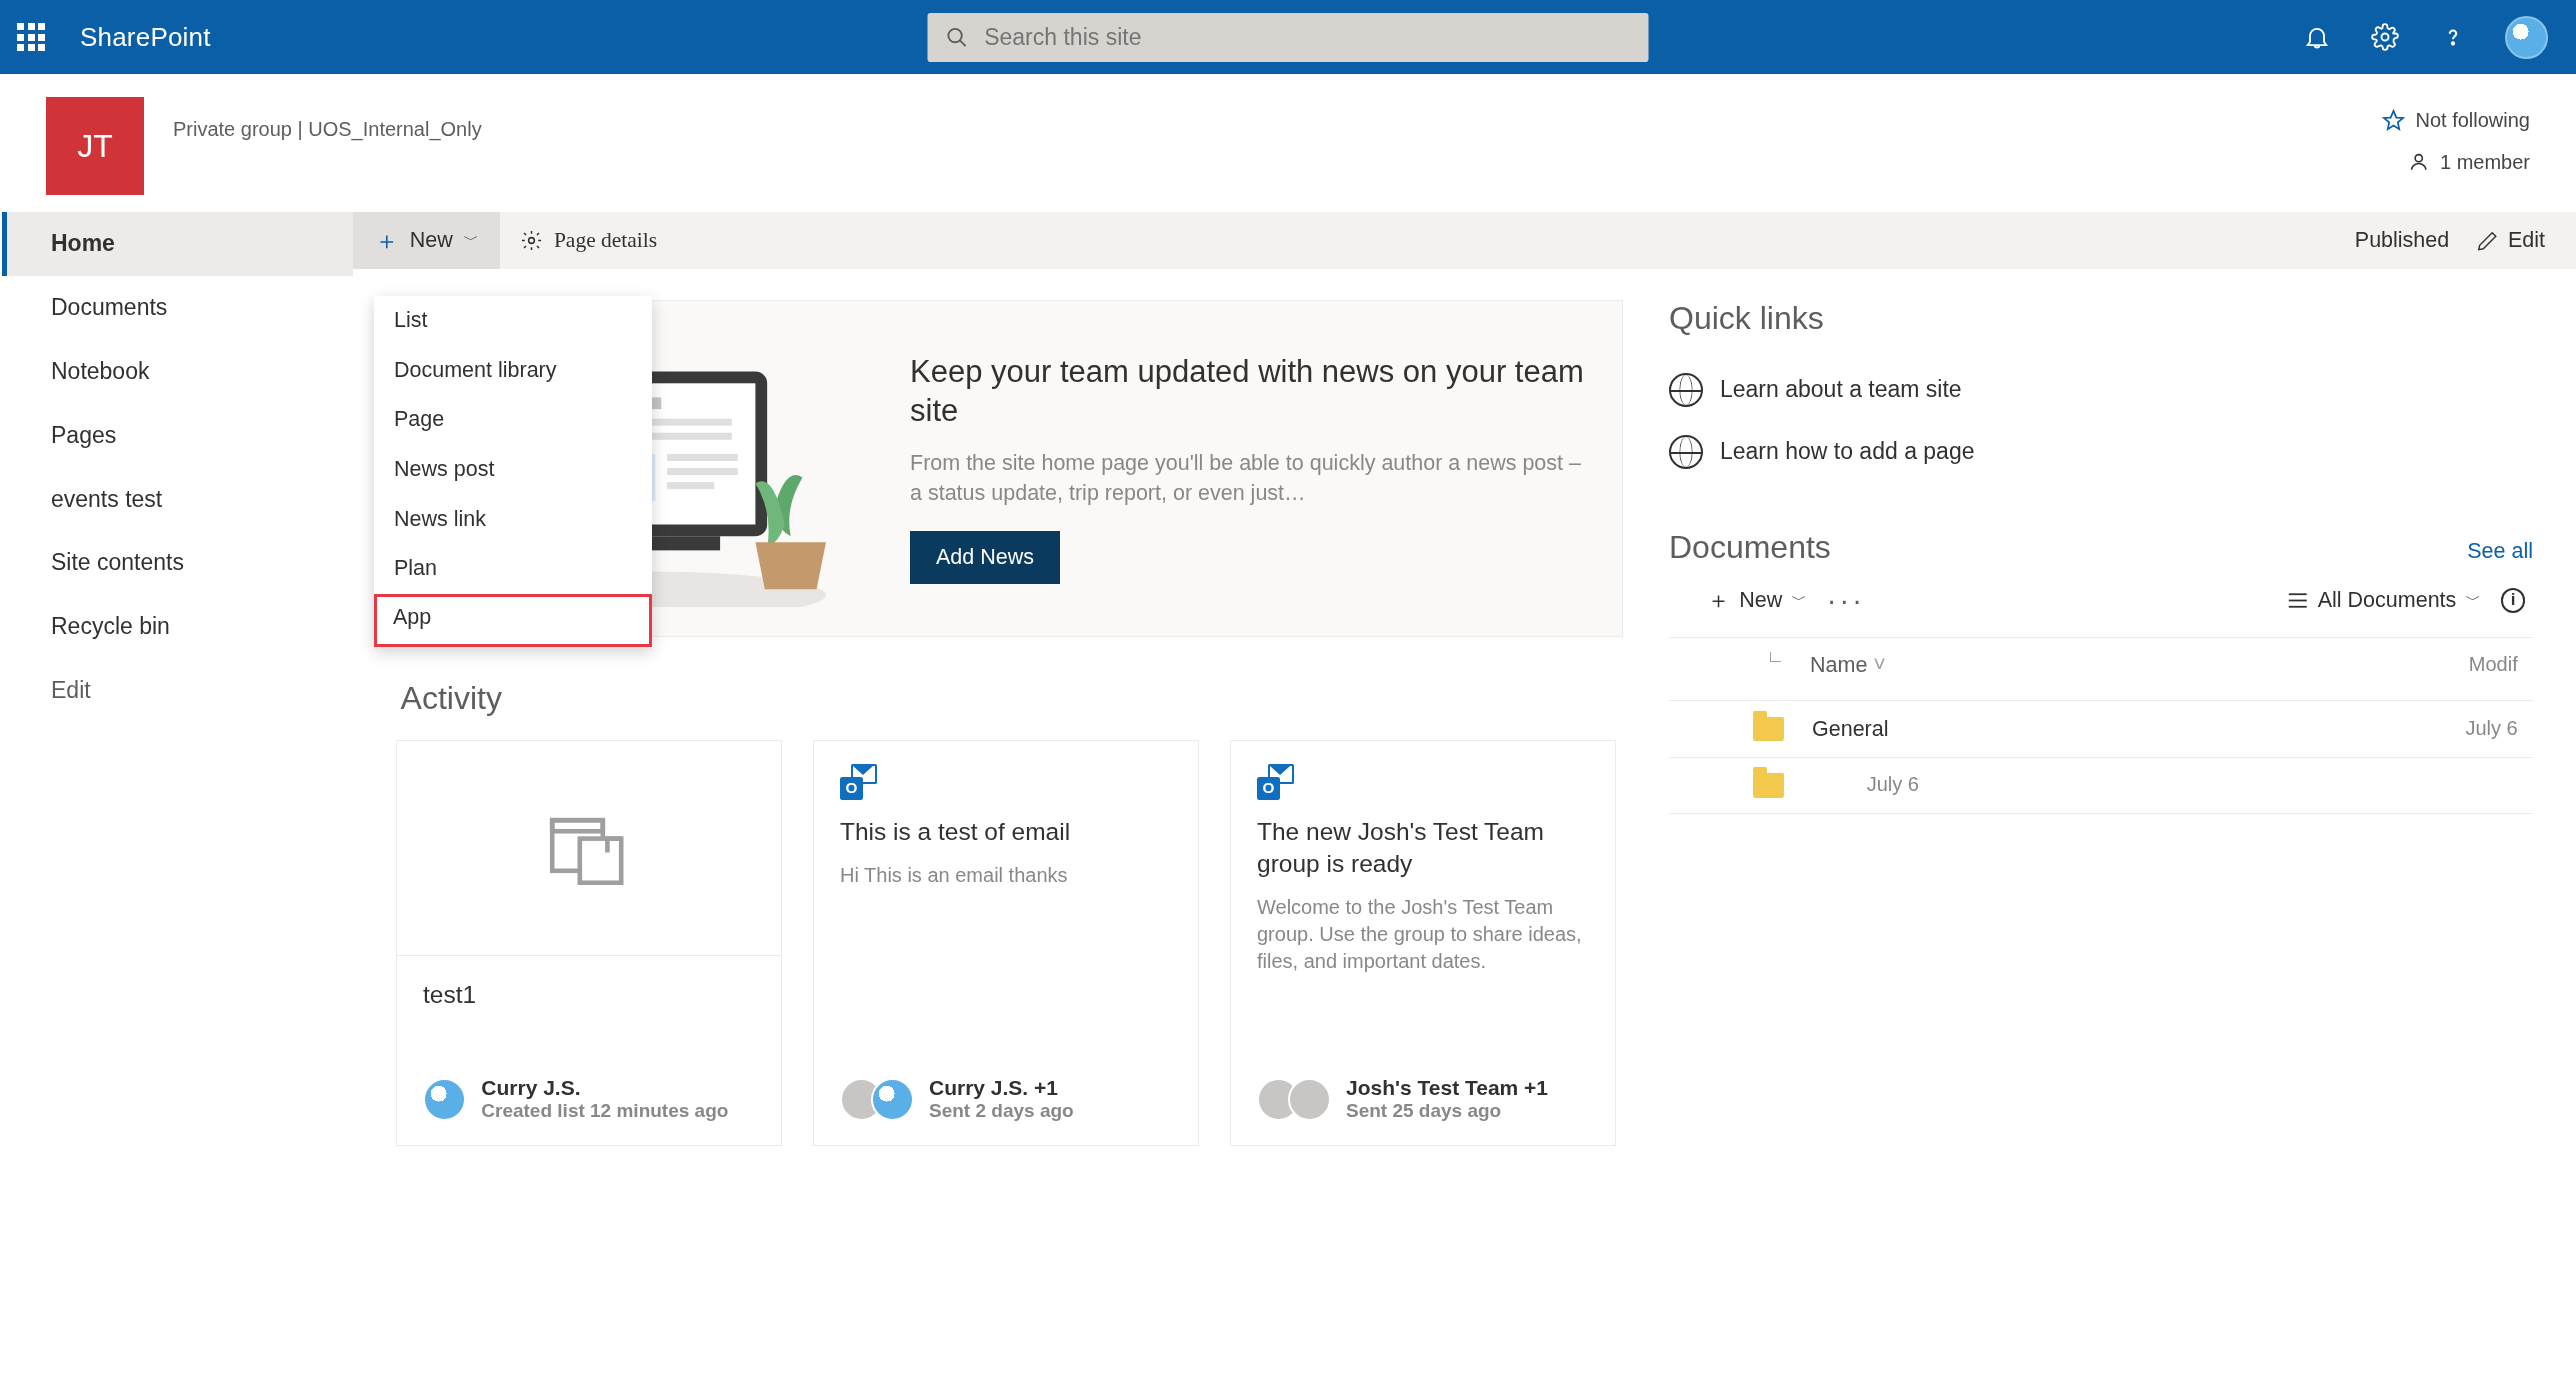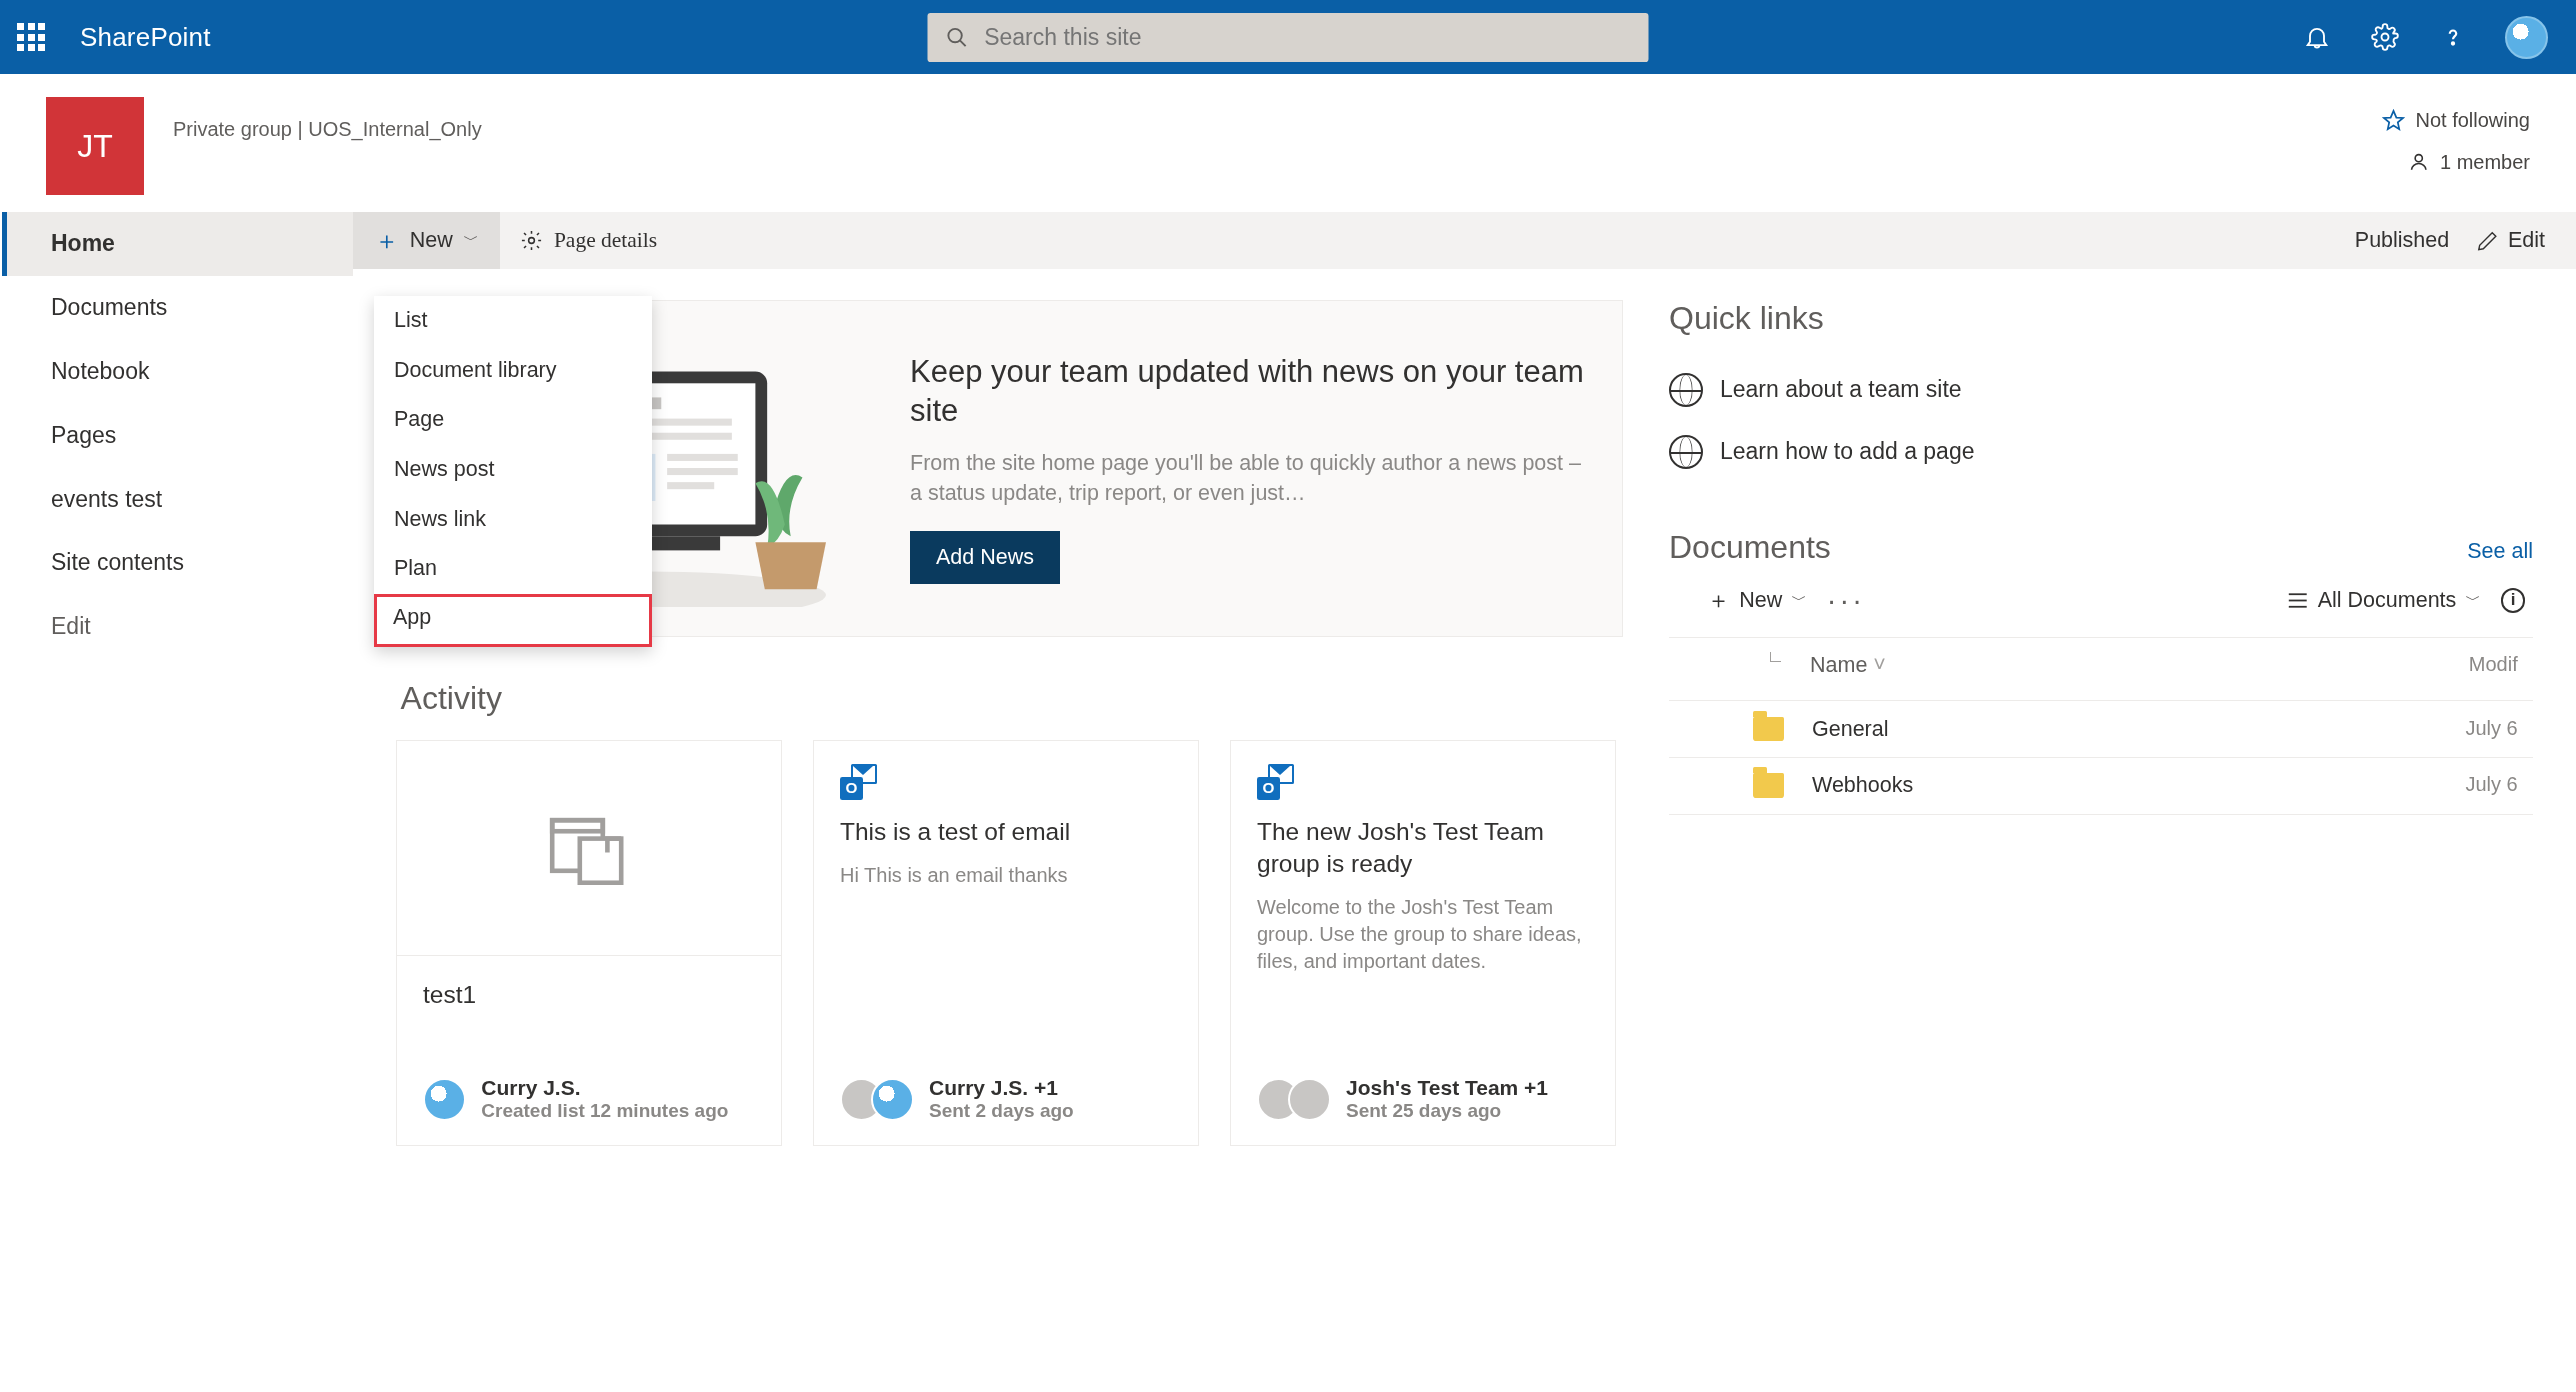--- a/index.html
+++ b/index.html
@@ -281,20 +281,21 @@
 </div>
 
 <div class="layout">
   <div class="sidebar">
     <div class="sidebar-item active">Home</div>
     <div class="sidebar-item">Documents</div>
     <div class="sidebar-item">Notebook</div>
     <div class="sidebar-item">Pages</div>
     <div class="sidebar-item">events test</div>
     <div class="sidebar-item">Site contents</div>
+    <div class="sidebar-item">Recycle bin</div>
     <div class="sidebar-item edit">Edit</div>
   </div>
 
   <div class="content">
 
     <div class="cmd-bar">
       <div class="cmd-new">
         <span class="cmd-plus">＋</span>
         <span>New</span>
         <span class="chev">﹀</span>
@@ -462,21 +463,20 @@
             <div class="col-name">Name</div>
             <div class="col-mod">Modif</div>
           </div>
           <div class="doc-row">
             <div class="doc-folder"></div>
             <div class="col-name">General</div>
             <div class="col-mod">July 6</div>
           </div>
           <div class="doc-row">
             <div class="doc-folder"></div>
-            <div class="col-name">Webhooks</div>
             <div class="col-mod">July 6</div>
           </div>
         </div>
       </div>
     </div>
   </div>
 </div>
 
 <div class="dropdown">
   <div class="dd-item">List</div>

